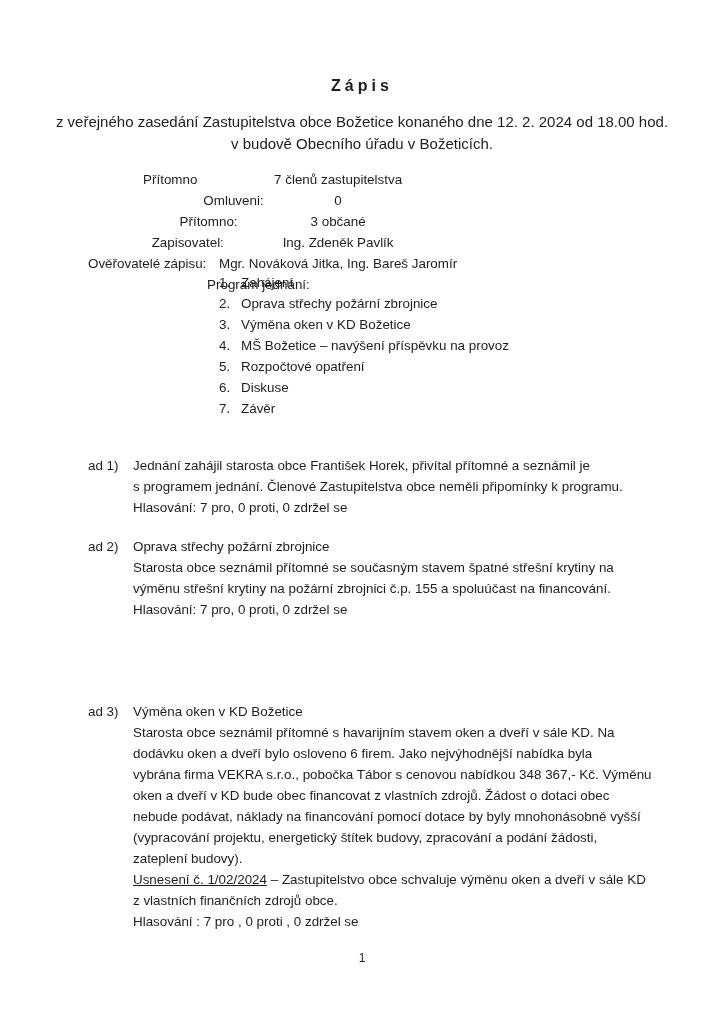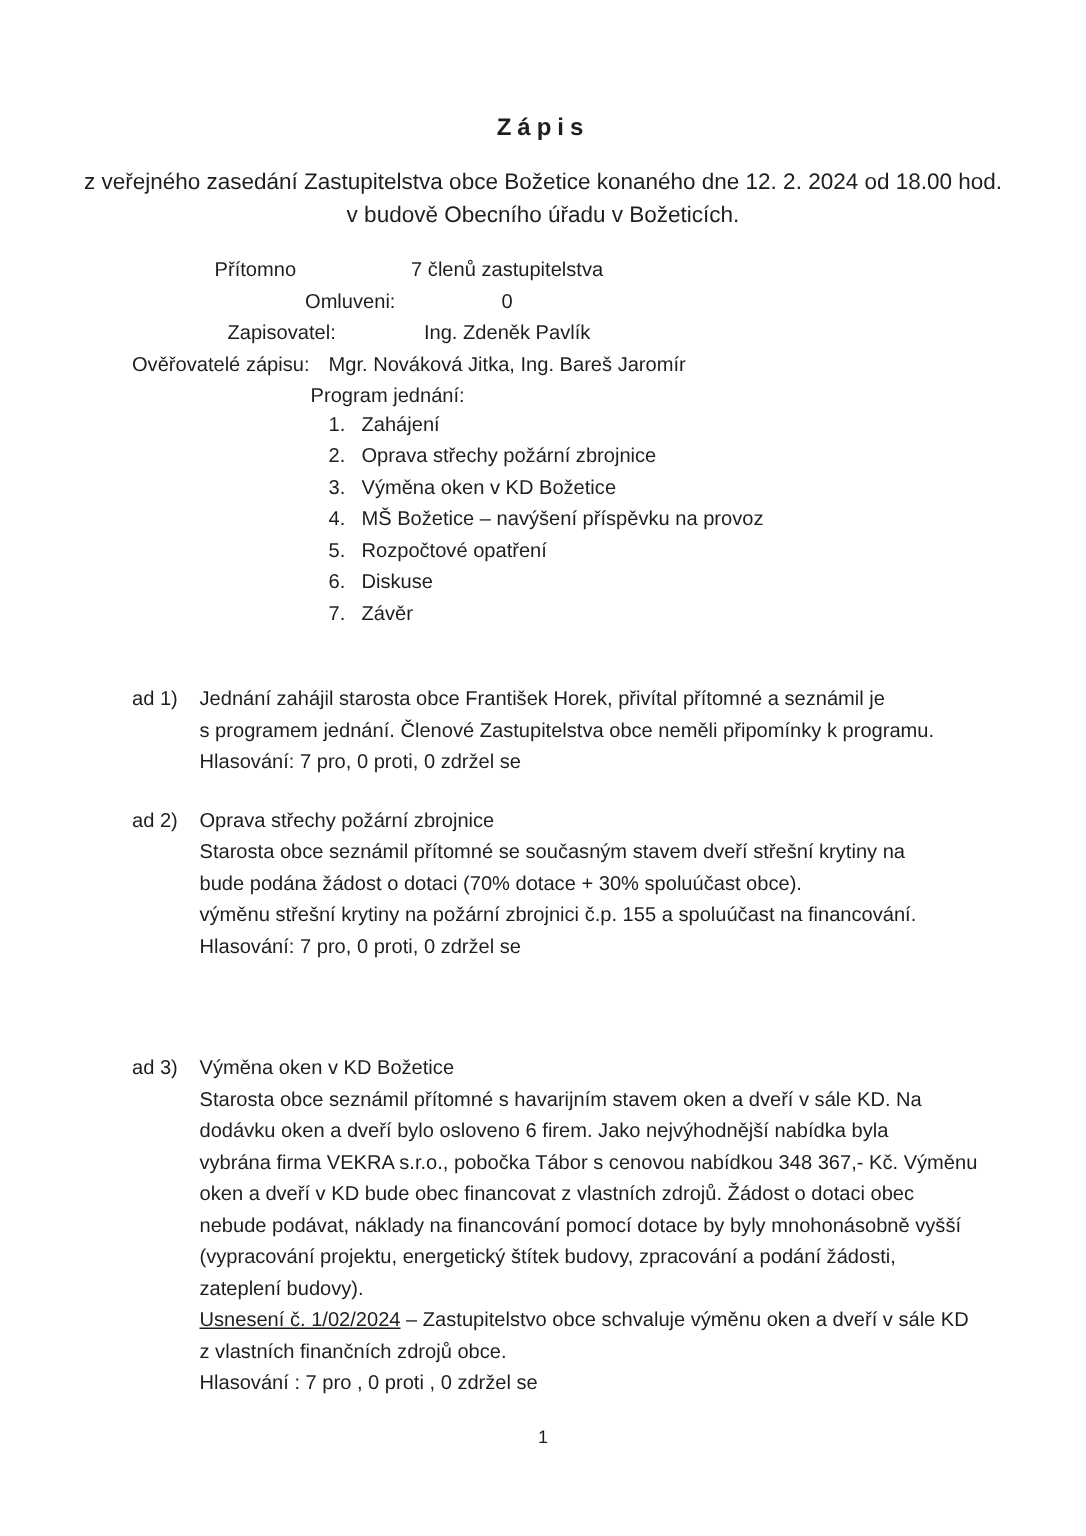--- a/index.html
+++ b/index.html
@@ -118,20 +118,24 @@
   <div class="info">
     <div class="info-row">
       <span class="info-label">Přítomno</span>
       <span class="info-value">7 členů zastupitelstva</span>
     </div>
     <div class="info-row">
       <span class="info-label">Omluveni:</span>
       <span class="info-value">0</span>
     </div>
     <div class="info-row">
+      <span class="info-label">Přítomno:</span>
+      <span class="info-value">3 občané</span>
+    </div>
+    <div class="info-row">
       <span class="info-label">Zapisovatel:</span>
       <span class="info-value">Ing. Zdeněk Pavlík</span>
     </div>
     <div class="info-row">
       <span class="info-label">Ověřovatelé zápisu:</span>
       <span class="info-value">Mgr. Nováková Jitka, Ing. Bareš Jaromír</span>
     </div>
     <div class="info-row">
       <span class="info-label">Program jednání:</span>
     </div>
@@ -174,22 +178,21 @@
       <div class="line">Jednání zahájil starosta obce František Horek, přivítal přítomné a seznámil je</div>
       <div class="line">s programem jednání. Členové Zastupitelstva obce neměli připomínky k programu.</div>
       <div class="line">Hlasování:  7 pro,  0 proti,  0 zdržel se</div>
     </div>
   </div>
 
   <div class="section" id="sec2">
     <div class="sec-label">ad 2)</div>
     <div class="sec-body">
       <div class="line">Oprava střechy požární zbrojnice</div>
-      <div class="line">Starosta obce seznámil přítomné se současným stavem dveří střešní krytiny na</div>
-      <div class="line">bude podána žádost o dotaci (70% dotace + 30% spoluúčast obce).</div>
+      <div class="line">Starosta obce seznámil přítomné se současným stavem špatné střešní krytiny na</div>
       <div class="line">výměnu střešní krytiny na požární zbrojnici č.p. 155 a spoluúčast na financování.</div>
       <div class="line">Hlasování:  7 pro, 0 proti, 0 zdržel se</div>
     </div>
   </div>
 
   <div class="section" id="sec3">
     <div class="sec-label">ad 3)</div>
     <div class="sec-body">
       <div class="line">Výměna oken v KD Božetice</div>
       <div class="line">Starosta obce seznámil přítomné s havarijním stavem oken a dveří v sále KD. Na</div>

